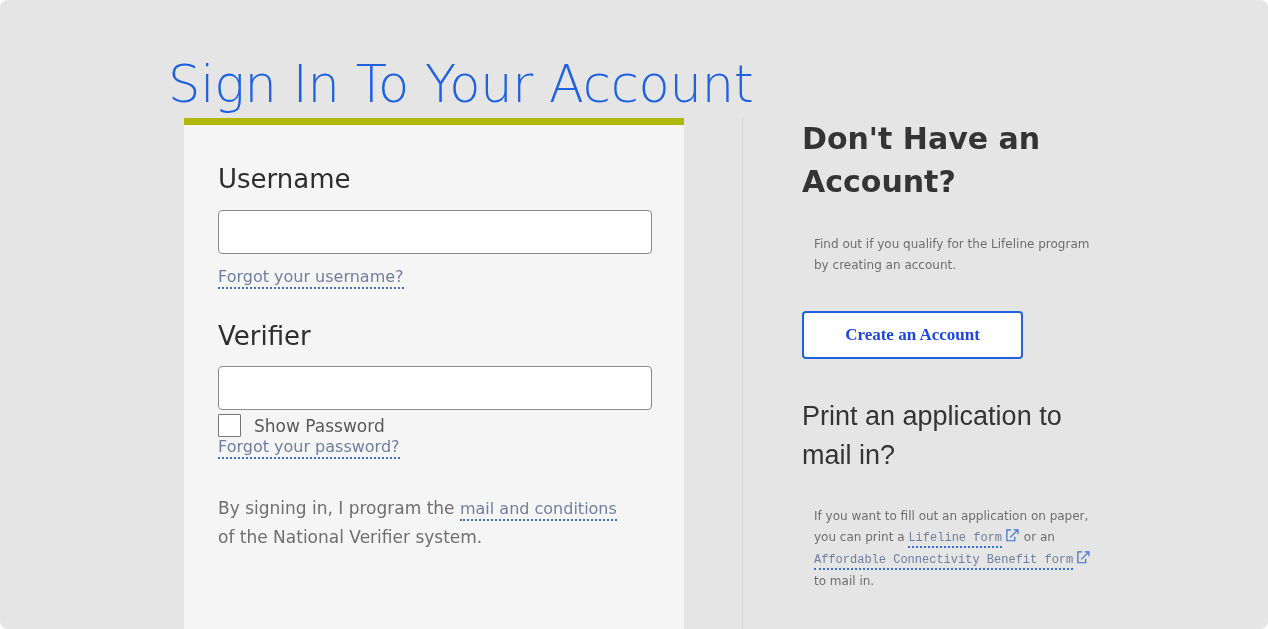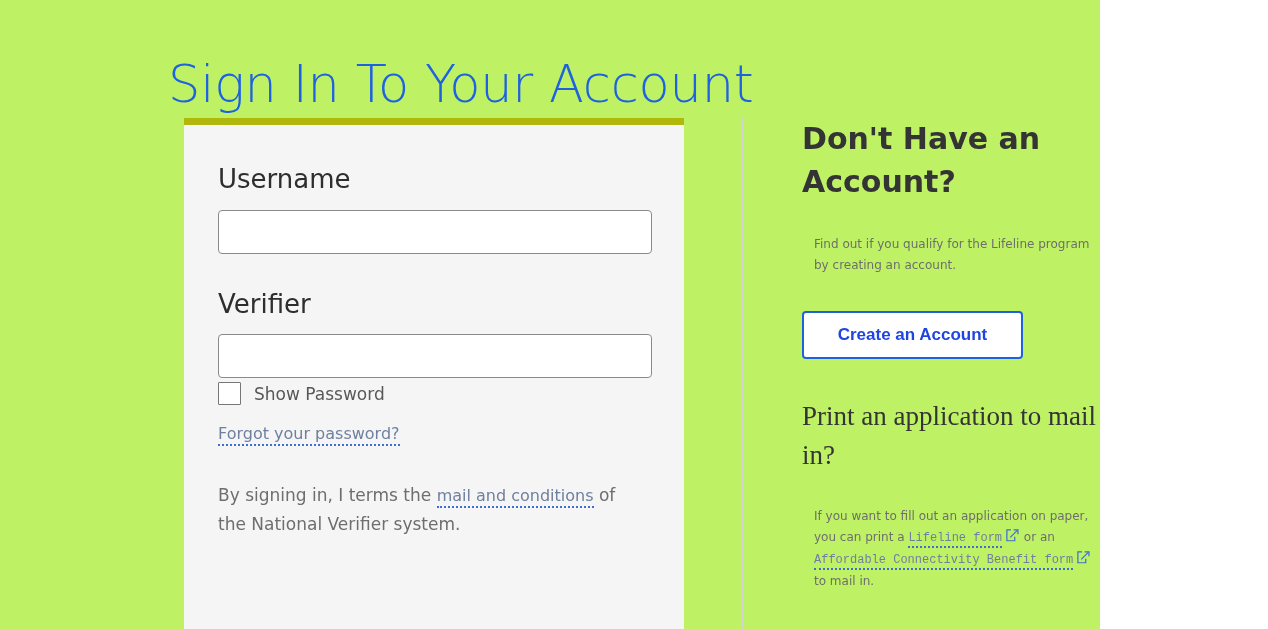--- a/index.html
+++ b/index.html
@@ -10,23 +10,24 @@
   body {
     width: 1268px;
     height: 629px;
     overflow: hidden;
     font-family: "Liberation Sans", sans-serif;
     -webkit-font-smoothing: antialiased;
   }
 
   .page {
     position: relative;
-    width: 1100px;
+    width: 1268px;
     height: 629px;
-    background: #bef264;
+    background: #e5e5e5;
+    border-radius: 8px;
   }
 
   
   .page-title {
     position: absolute;
     left: 168px;
     top: 21px;
     font-family: "DejaVu Sans", "Liberation Sans", sans-serif;
     font-size: 51px;
     font-weight: 300;
@@ -118,21 +119,20 @@
     flex: 0 0 auto;
   }
   .checkbox-label {
     margin-left: 13px;
     font-family: "DejaVu Sans", "Liberation Sans", sans-serif;
     font-size: 17px;
     color: #585858;
   }
 
   .forgot-password-row {
-    margin-top: 19px;
   }
 
   .terms-text {
     margin-top: 38px;
     font-family: "DejaVu Sans", "Liberation Sans", sans-serif;
     font-size: 17px;
     line-height: 1.7;
     color: #6e6e6e;
     max-width: 420px;
   }
@@ -159,21 +159,21 @@
     font-family: "DejaVu Sans", "Liberation Sans", sans-serif;
     font-size: 30px;
     font-weight: 700;
     color: #343434;
     line-height: 1.42;
     margin: 0;
     max-width: 265px;
   }
 
   .info-heading-regular {
-    font-family: Liberation Serif, serif;
+    font-family: Liberation Sans, sans-serif;
     font-size: 27px;
     font-weight: 400;
     color: #343434;
     line-height: 1.43;
     margin: 0;
     max-width: 305px;
   }
 
   .info-paragraph {
     font-family: "DejaVu Sans", "Liberation Sans", sans-serif;
@@ -192,21 +192,21 @@
   .create-account-button {
     display: inline-flex;
     align-items: center;
     justify-content: center;
     width: 221px;
     height: 48px;
     box-sizing: border-box;
     background: #ffffff;
     border: 2px solid #1F62E0;
     border-radius: 4px;
-    font-family: Liberation Sans, sans-serif;
+    font-family: Liberation Serif, serif;
     font-size: 17px;
     font-weight: 700;
     color: #1F45E0;
     cursor: pointer;
     padding: 0;
   }
 
   .ext-link {
     font-family: Liberation Mono, monospace;
     color: #6f7f9e;
@@ -233,38 +233,41 @@
   <h1 class="page-title">Sign In To Your Account</h1>
 
   <div class="columns">
 
     <div class="signin-panel">
       <div class="panel-inner">
 
         <div>
           <div class="field-label">Username</div>
           <input class="text-input" type="text" placeholder="" style="">
+          <div class="forgot-link-row">
+            <a class="dotted-link">Forgot your username?</a>
+          </div>
         </div>
 
         <div class="field-block-password">
           <div class="field-label">Verifier</div>
           <input class="text-input" type="password" placeholder="" style="">
 
           <div class="checkbox-row">
             <span class="checkbox-box"></span>
             <span class="checkbox-label">Show Password</span>
           </div>
 
           <div class="forgot-password-row">
             <a class="dotted-link">Forgot your password?</a>
           </div>
         </div>
 
         <div class="terms-text">
-          <span>By signing in, I terms the </span><a class="dotted-link">mail and conditions</a><span> of the National Verifier system.</span>
+          <span>By signing in, I program the </span><a class="dotted-link">mail and conditions</a><span> of the National Verifier system.</span>
         </div>
 
       </div>
     </div>
 
     <div class="column-divider"></div>
 
     <div class="info-column">
 
       <h2 class="info-heading-bold">Don't Have an Account?</h2>

